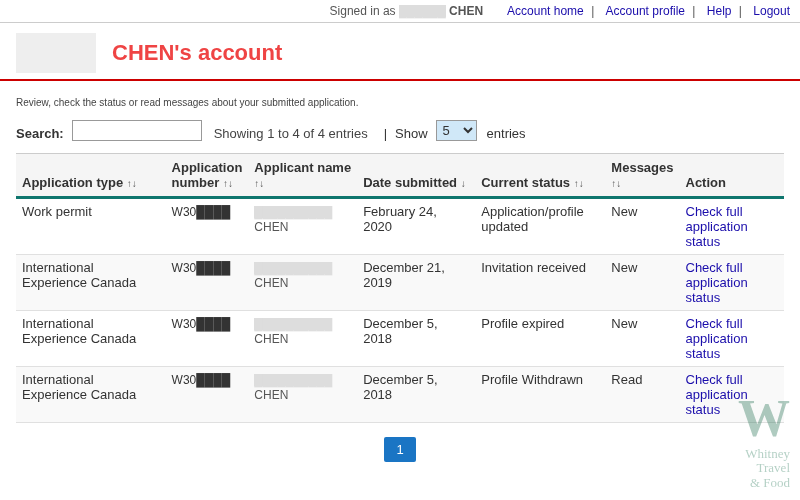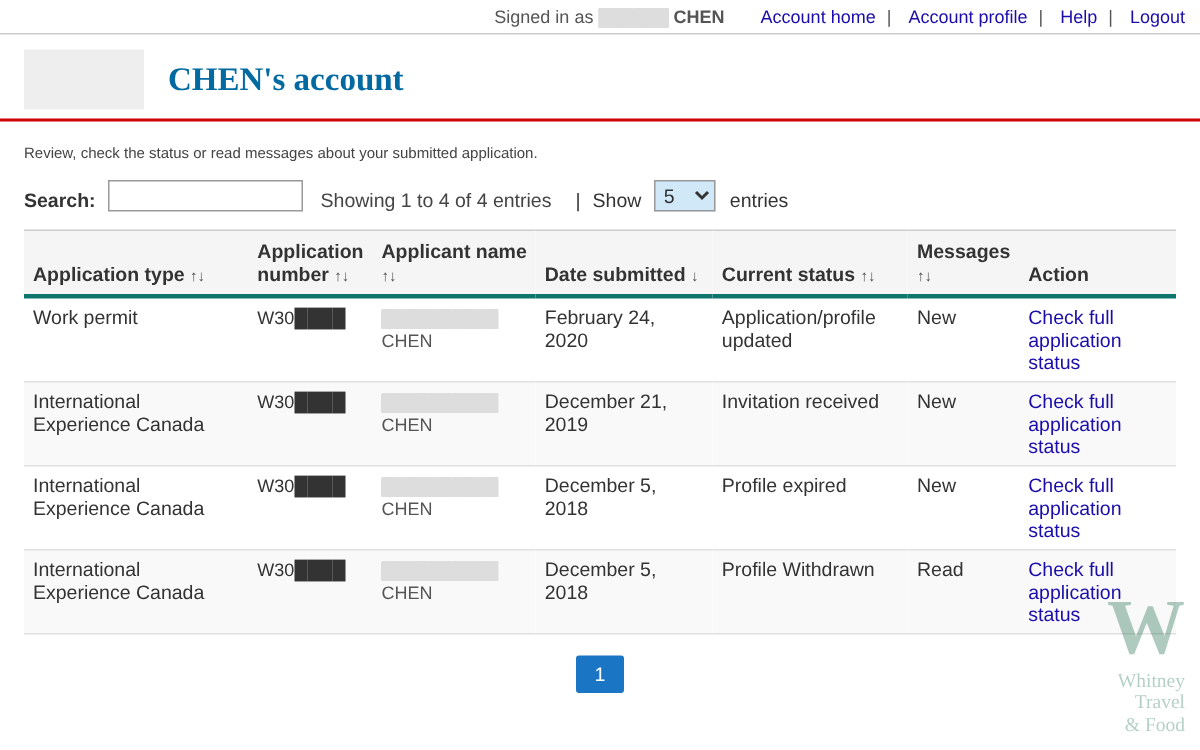--- a/index.html
+++ b/index.html
@@ -42,22 +42,21 @@
     .header .logo-placeholder {
       width: 80px;
       height: 40px;
       background: #eee;
       margin-right: 16px;
       flex-shrink: 0;
     }
     .header h1 {
       font-size: 22px;
       font-weight: bold;
-      color: #0369a1;
-      font-family: Liberation Serif, serif;
+      color: #ef4444;
     }
 
     
     .main {
       padding: 16px 16px;
     }
 
     .page-title {
       font-size: 18px;
       font-weight: bold;

